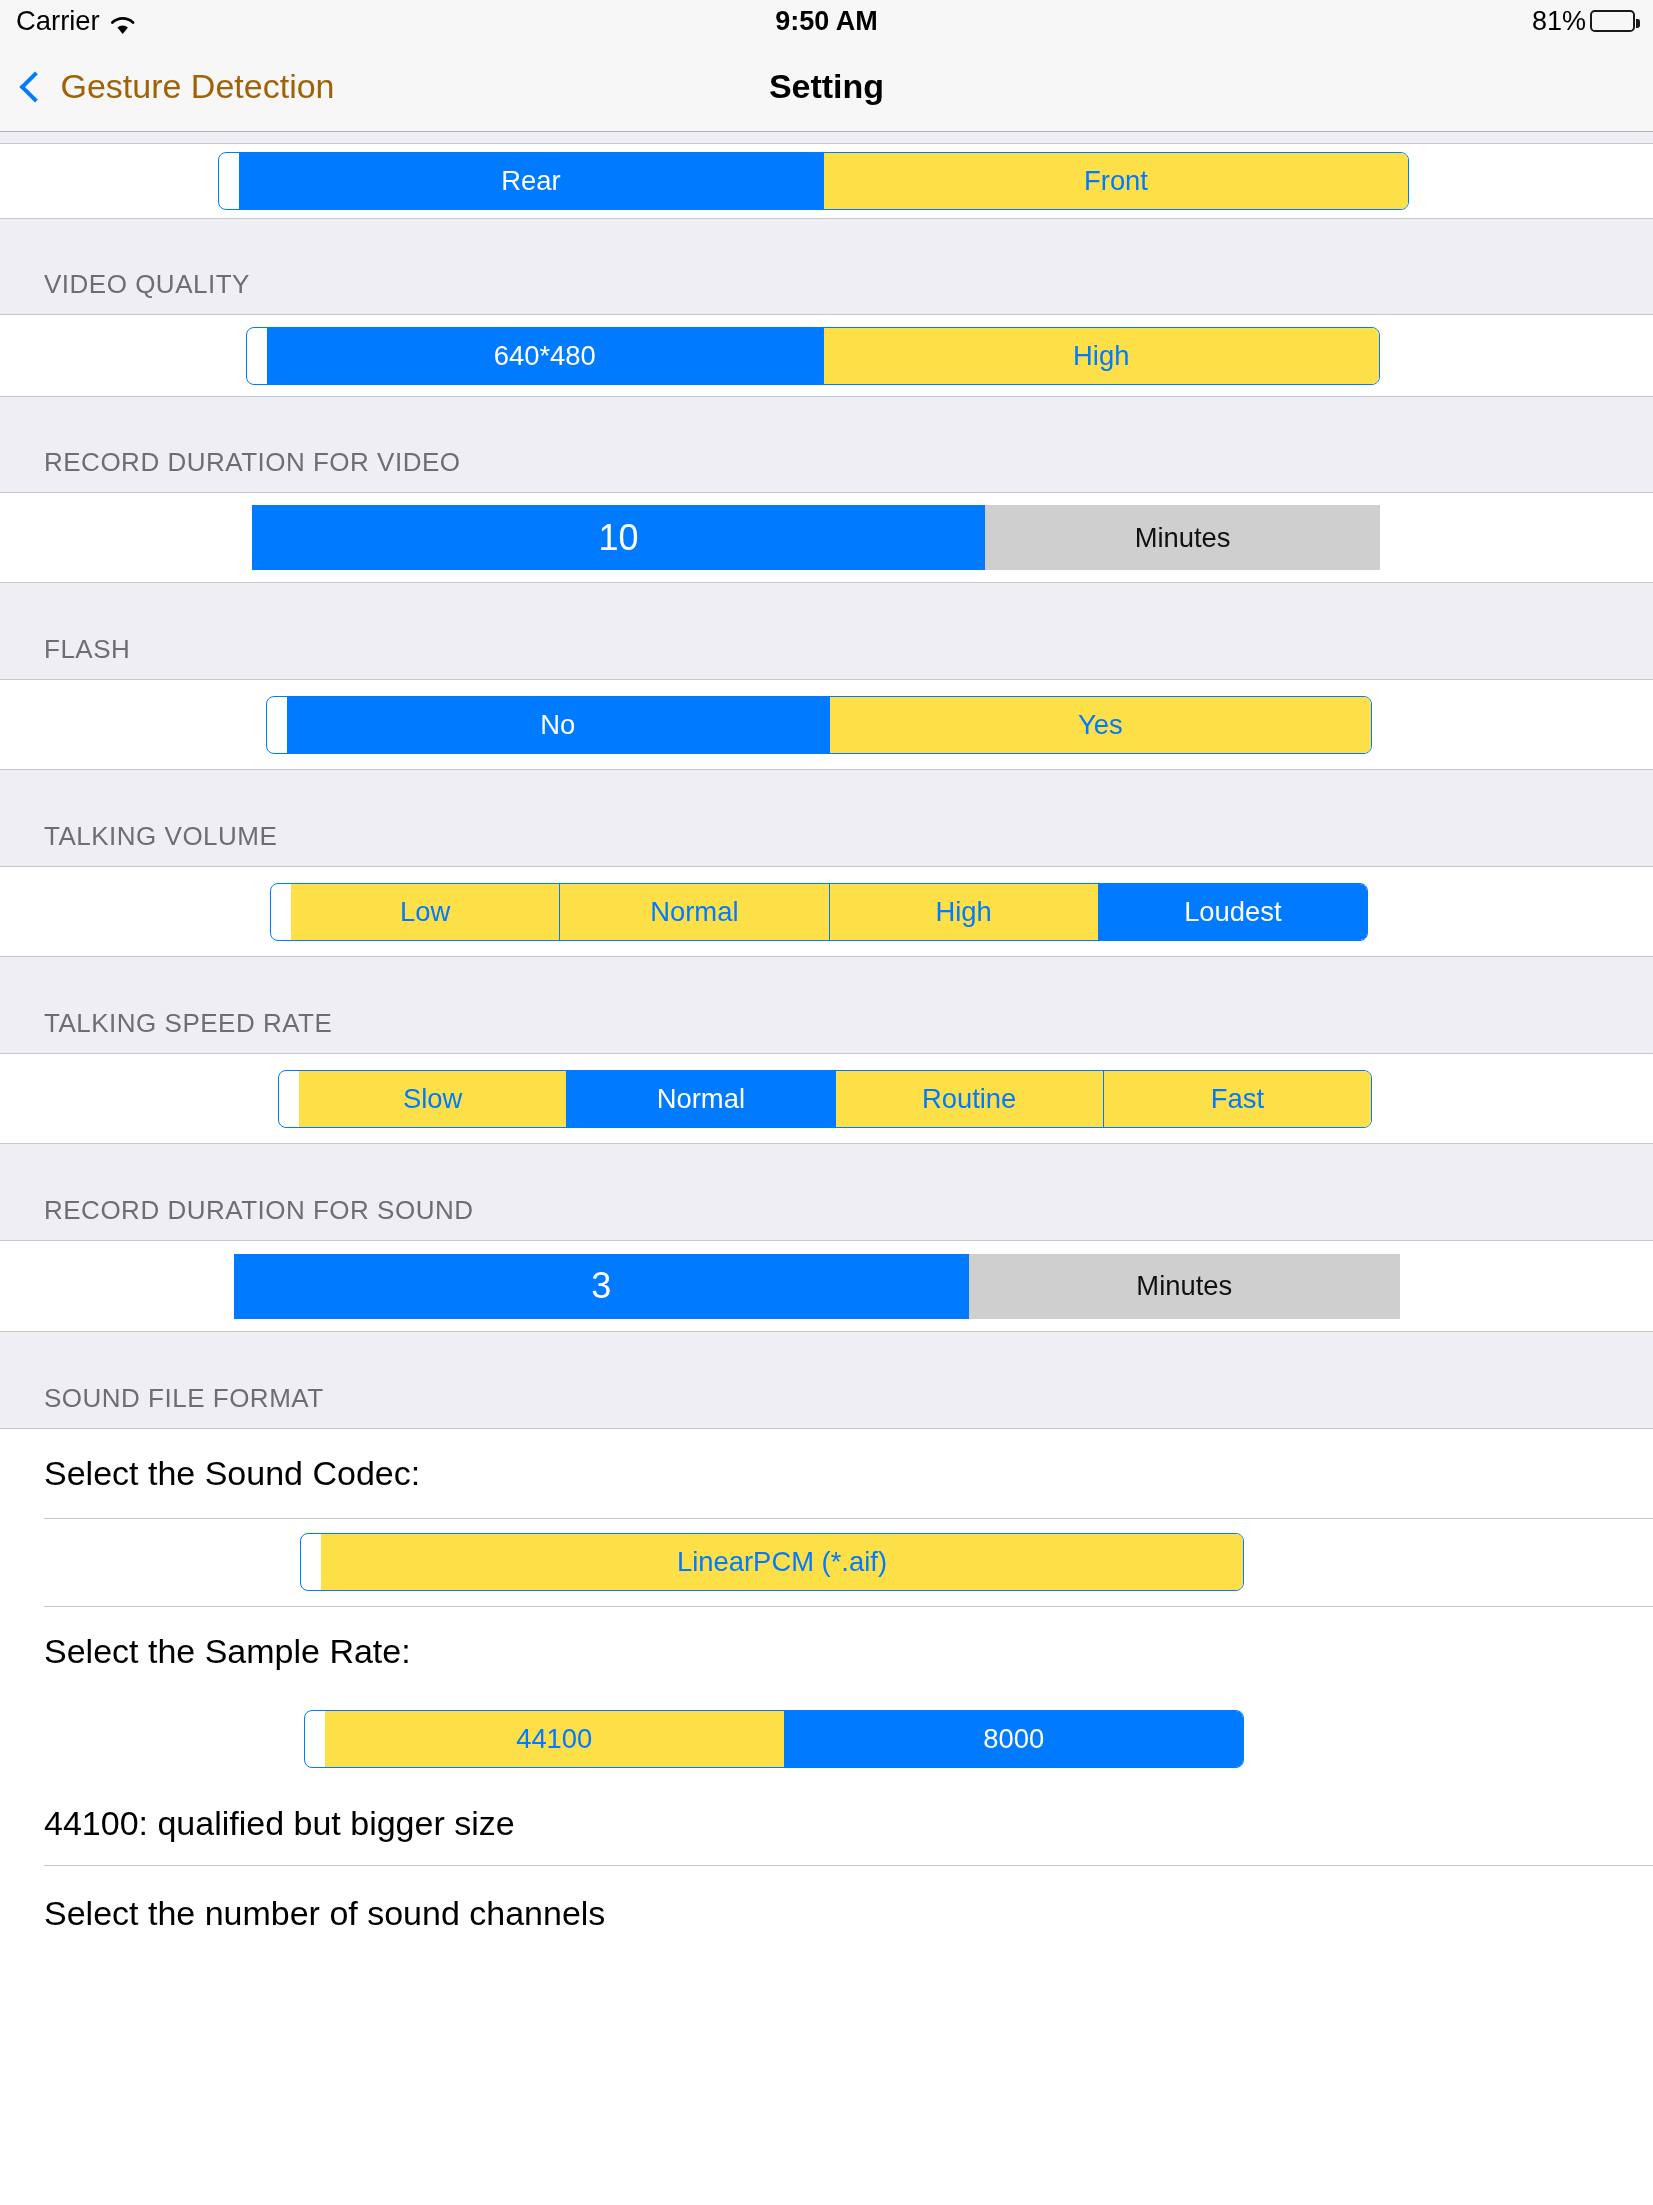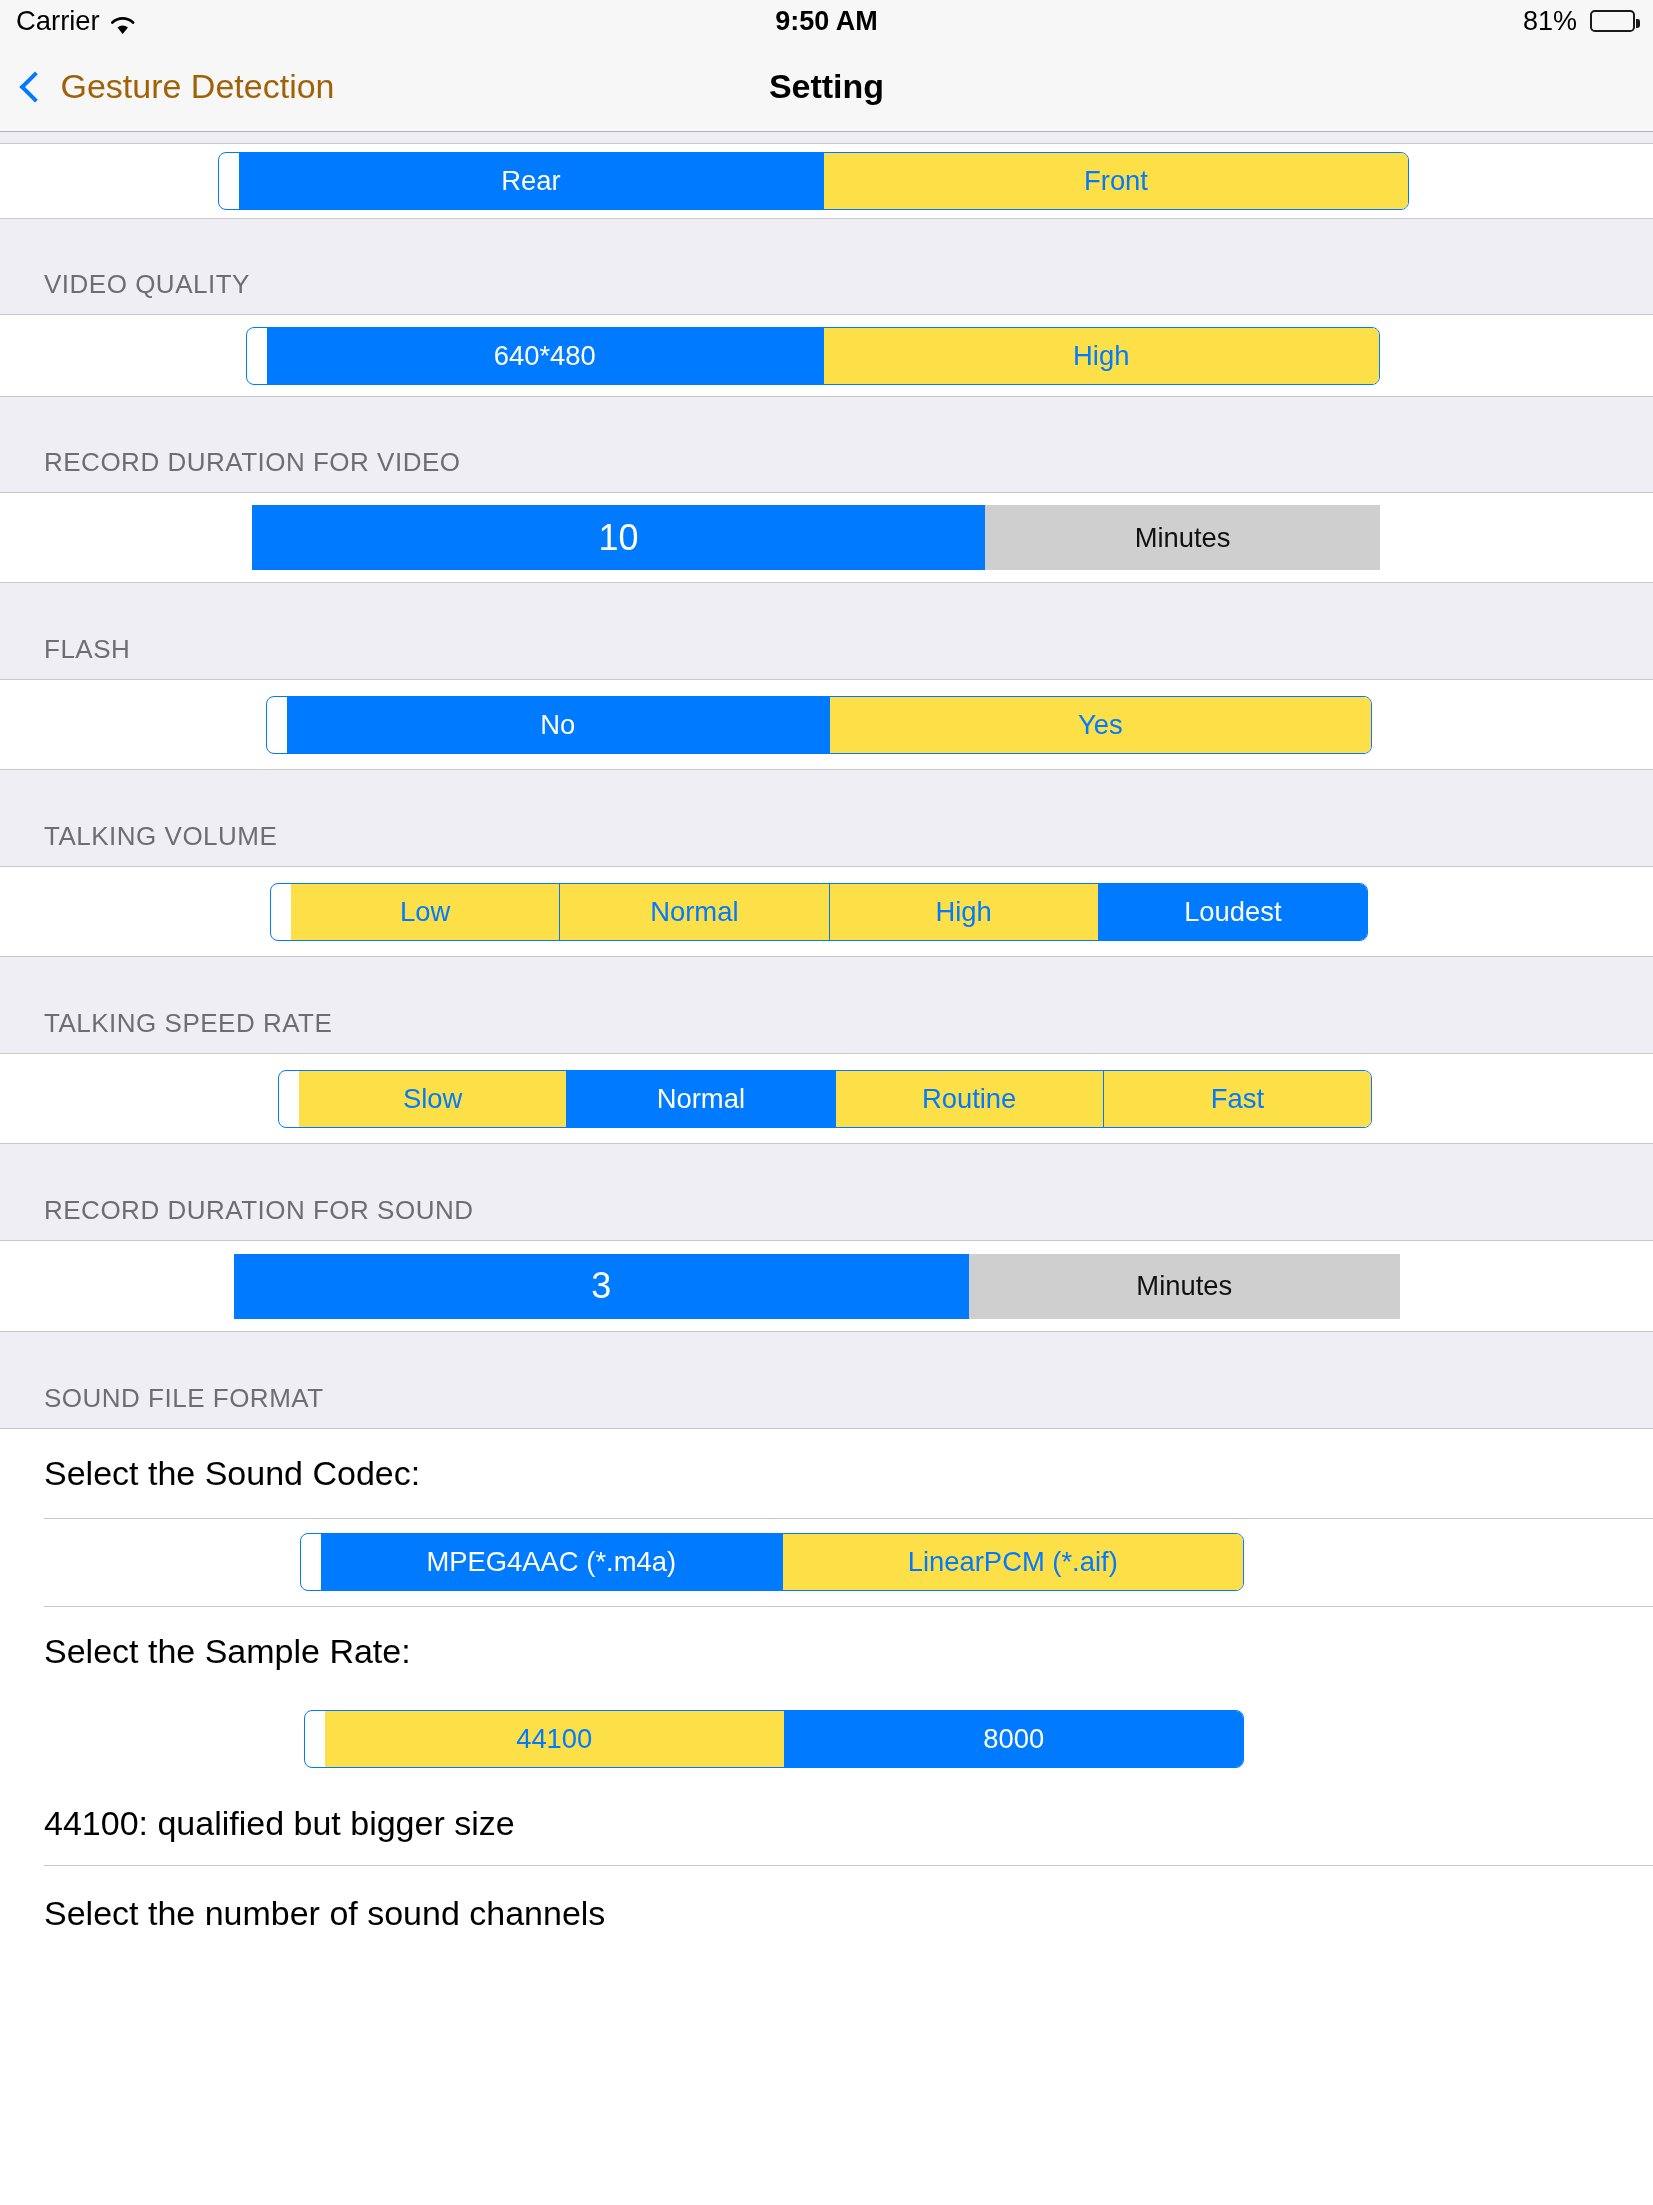--- a/index.html
+++ b/index.html
@@ -37,21 +37,21 @@
     left: 0; right: 0;
     text-align: center;
     font-weight: bold;
     font-size: 27px;
   }
   .sb-right {
     position: absolute;
     right: 18px;
     display: flex;
     align-items: center;
-    gap: 13px;
+    gap: 4px;
     font-size: 27px;
   }
   .wifi-icon { display: inline-block; width: 27.4px; height: 21px; position: relative; }
   .battery {
     display: inline-block;
     width: 45px; height: 22px;
     border: 2.4px solid #1a1a1a;
     border-radius: 4.8px;
     position: relative;
     box-sizing: border-box;
@@ -289,21 +289,20 @@
 </div>
 
 <div class="section-header" style="height:98px;">SOUND FILE FORMAT</div>
 
 <div class="cell" style="height:89px;">
   <span class="body-text">Select the Sound Codec:</span>
 </div>
 <div class="cell-inner-sep"></div>
 <div class="cell" style="height:87px;">
   <div class="seg" style="margin-left:300px; width:944px;">
-    <div class="seg-item selected">MPEG4AAC (*.m4a)</div>
     <div class="seg-item">LinearPCM (*.aif)</div>
   </div>
 </div>
 <div class="cell-inner-sep"></div>
 
 <div class="cell" style="height:90px;">
   <span class="body-text">Select the Sample Rate:</span>
 </div>
 <div class="cell-inner-sep"></div>
 <div class="cell" style="height:84px;">

